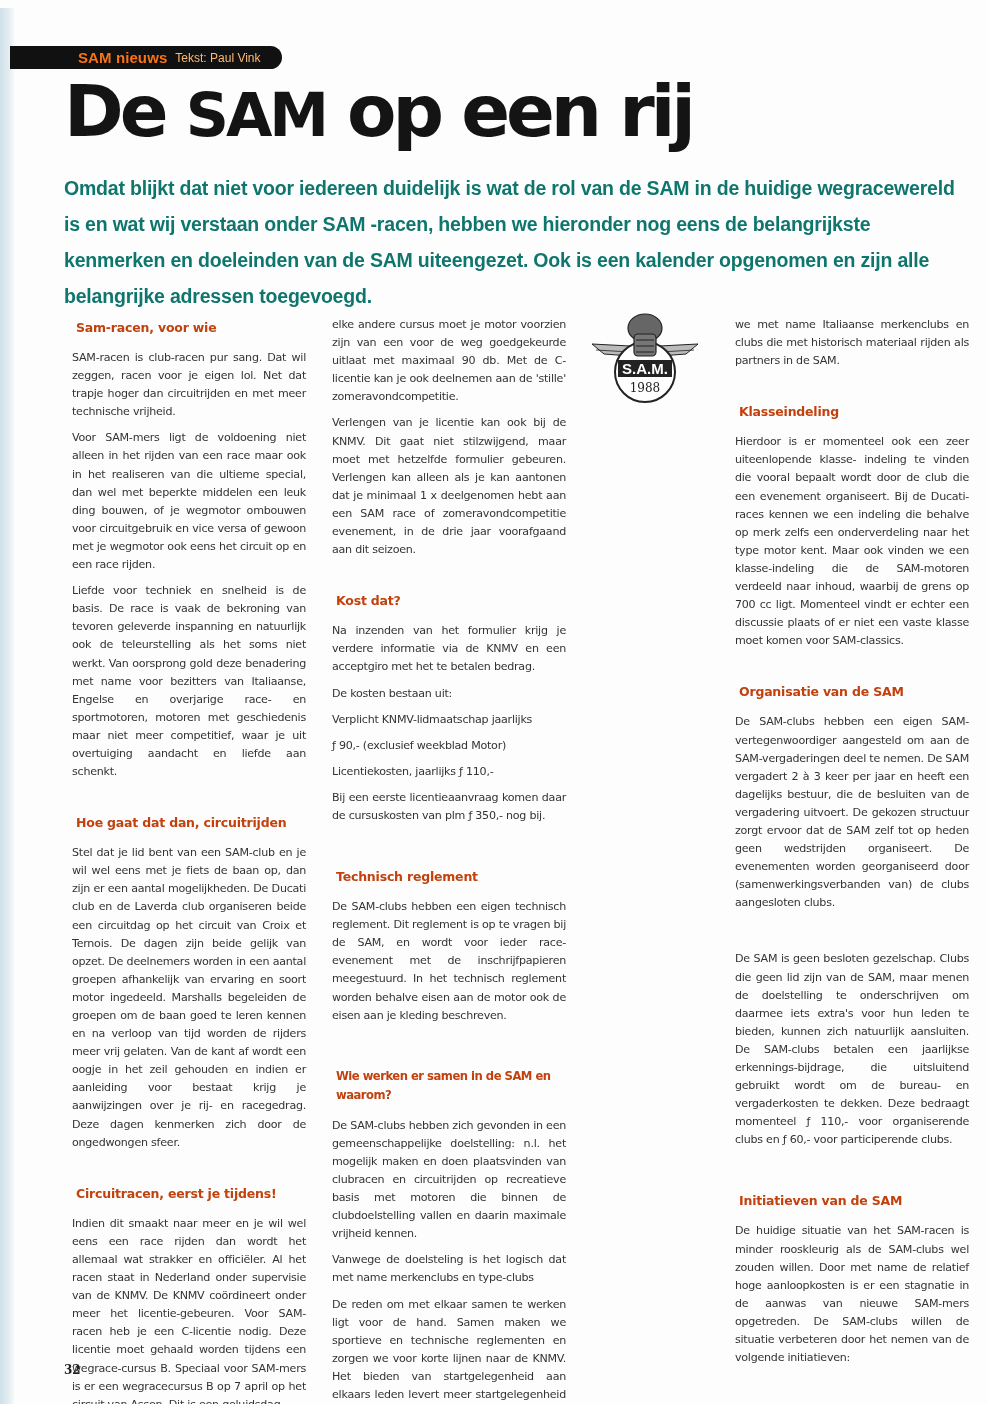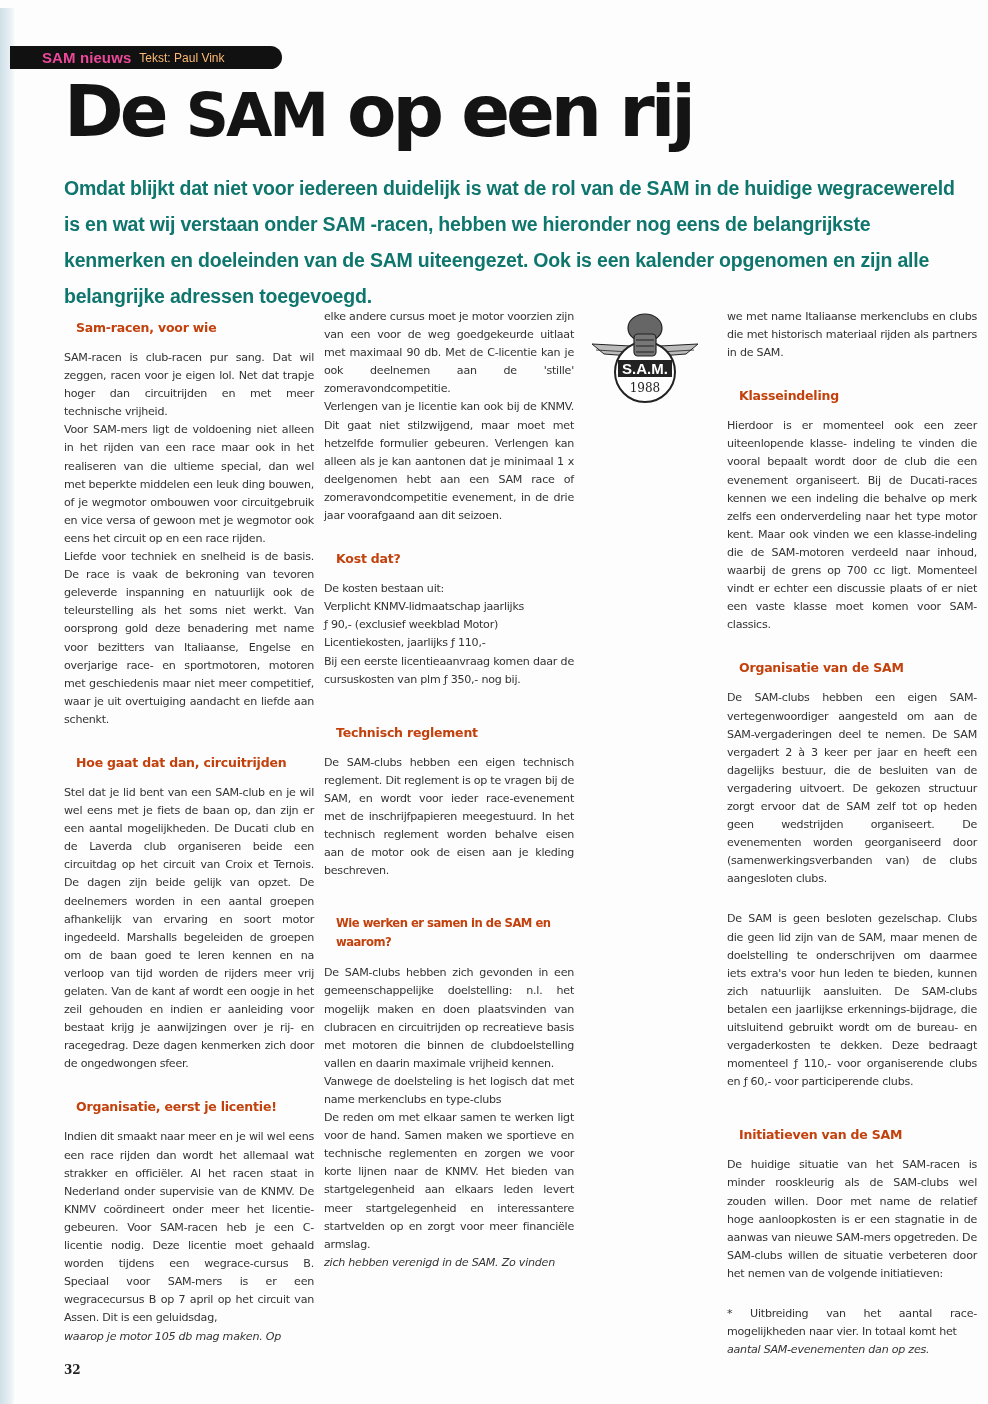--- a/index.html
+++ b/index.html
@@ -12,21 +12,21 @@
     .page-edge {
       position: absolute; left: 0; top: 8px; width: 14px; height: 1396px;
       background: linear-gradient(to right, #cfe0e8, #e6eff3 70%, #f6f9fa);
     }
     .header-bar {
       position: absolute; left: 10px; top: 46px; width: 272px; height: 23px;
       background: #111; border-radius: 0 12px 12px 0;
       display: flex; align-items: center;
     }
     .header-bar .section {
-      margin-left: 32px; color: #ec4899; font-weight: bold; font-size: 15px;
+      margin-left: 68px; color: #f97316; font-weight: bold; font-size: 15px;
       font-family: "Liberation Sans", sans-serif; letter-spacing: 0.1px;
     }
     .header-bar .author {
       margin-left: 8px; color: #fdba74; font-size: 12px;
       font-family: "Liberation Sans", sans-serif;
     }
     .title {
       position: absolute; left: 64px; top: 70px; margin: 0;
       font-family: "DejaVu Sans", sans-serif; font-weight: bold;
       font-size: 72px; letter-spacing: -4px; color: #141414; line-height: 1.15;
@@ -42,21 +42,21 @@
       font-family: "DejaVu Sans", sans-serif; font-size: 11.1px; line-height: 18.1px;
       color: #333; text-align: justify; letter-spacing: -0.25px;
     }
     .col1 { left: 64px; }
     .col2 { left: 324px; top: 308px; }
     .col3 { left: 727px; top: 308px; }
     .col h3 {
       margin: 12px; font-size: 12.5px; font-weight: bold; color: #c2410c;
       line-height: 19px; letter-spacing: -0.2px; text-align: left;
     }
-    .col p { margin: 0; }
+    .col p { margin: 8px; }
     .col .gap { height: 12px; }
     .col .gap-lg { height: 22px; }
     .col .left { text-align: left; }
     .col em { font-style: italic; }
     .logo {
       position: absolute; left: 590px; top: 306px; width: 110px; height: 100px;
     }
     .page-number {
       position: absolute; left: 64px; top: 1363px; font-size: 12px; font-weight: bold; color: #222;
       font-family: "DejaVu Serif", serif;
@@ -78,30 +78,31 @@
 
 <div class="col col1">
   <h3>Sam-racen, voor wie</h3>
   <p>SAM-racen is club-racen pur sang. Dat wil zeggen, racen voor je eigen lol. Net dat trapje hoger dan circuitrijden en met meer technische vrijheid.</p>
   <p>Voor SAM-mers ligt de voldoening niet alleen in het rijden van een race maar ook in het realiseren van die ultieme special, dan wel met beperkte middelen een leuk ding bouwen, of je wegmotor ombouwen voor circuitgebruik en vice versa of gewoon met je wegmotor ook eens het circuit op en een race rijden.</p>
   <p>Liefde voor techniek en snelheid is de basis. De race is vaak de bekroning van tevoren geleverde inspanning en natuurlijk ook de teleurstelling als het soms niet werkt. Van oorsprong gold deze benadering met name voor bezitters van Italiaanse, Engelse en overjarige race- en sportmotoren, motoren met geschiedenis maar niet meer competitief, waar je uit overtuiging aandacht en liefde aan schenkt.</p>
   <div class="gap"></div>
   <h3>Hoe gaat dat dan, circuitrijden</h3>
   <p>Stel dat je lid bent van een SAM-club en je wil wel eens met je fiets de baan op, dan zijn er een aantal mogelijkheden. De Ducati club en de Laverda club organiseren beide een circuitdag op het circuit van Croix et Ternois. De dagen zijn beide gelijk van opzet. De deelnemers worden in een aantal groepen afhankelijk van ervaring en soort motor ingedeeld. Marshalls begeleiden de groepen om de baan goed te leren kennen en na verloop van tijd worden de rijders meer vrij gelaten. Van de kant af wordt een oogje in het zeil gehouden en indien er aanleiding voor bestaat krijg je aanwijzingen over je rij- en racegedrag. Deze dagen kenmerken zich door de ongedwongen sfeer.</p>
   <div class="gap"></div>
-  <h3>Organisatie, eerst je licentie!</h3>
+  <h3>Circuitracen, eerst je tijdens!</h3>
   <p>Indien dit smaakt naar meer en je wil wel eens een race rijden dan wordt het allemaal wat strakker en officiëler. Al het racen staat in Nederland onder supervisie van de KNMV. De KNMV coördineert onder meer het licentie-gebeuren. Voor SAM-racen heb je een C-licentie nodig. Deze licentie moet gehaald worden tijdens een wegrace-cursus B. Speciaal voor SAM-mers is er een wegracecursus B op 7 april op het circuit van Assen. Dit is een geluidsdag,</p>
   <p><em>waarop je motor 105 db mag maken. Op</em></p>
 </div>
 
 <div class="col col2">
   <p>elke andere cursus moet je motor voorzien zijn van een voor de weg goedgekeurde uitlaat met maximaal 90 db. Met de C-licentie kan je ook deelnemen aan de 'stille' zomeravondcompetitie.</p>
   <p>Verlengen van je licentie kan ook bij de KNMV. Dit gaat niet stilzwijgend, maar moet met hetzelfde formulier gebeuren. Verlengen kan alleen als je kan aantonen dat je minimaal 1 x deelgenomen hebt aan een SAM race of zomeravondcompetitie evenement, in de drie jaar voorafgaand aan dit seizoen.</p>
   <div class="gap"></div>
   <h3>Kost dat?</h3>
+  <p>Na inzenden van het formulier krijg je verdere informatie via de KNMV en een acceptgiro met het te betalen bedrag.</p>
   <p class="left">De kosten bestaan uit:</p>
   <p class="left">Verplicht KNMV-lidmaatschap jaarlijks</p>
   <p class="left">ƒ 90,- (exclusief weekblad Motor)</p>
   <p class="left">Licentiekosten, jaarlijks ƒ 110,-</p>
   <p>Bij een eerste licentieaanvraag komen daar de cursuskosten van plm ƒ 350,- nog bij.</p>
   <div class="gap-lg"></div>
   <h3>Technisch reglement</h3>
   <p>De SAM-clubs hebben een eigen technisch reglement. Dit reglement is op te vragen bij de SAM, en wordt voor ieder race-evenement met de inschrijfpapieren meegestuurd. In het technisch reglement worden behalve eisen aan de motor ook de eisen aan je kleding beschreven.</p>
   <div class="gap-lg"></div>
   <h3 style="font-size:11.6px;letter-spacing:-0.5px;">Wie werken er samen in de SAM en waarom?</h3>

